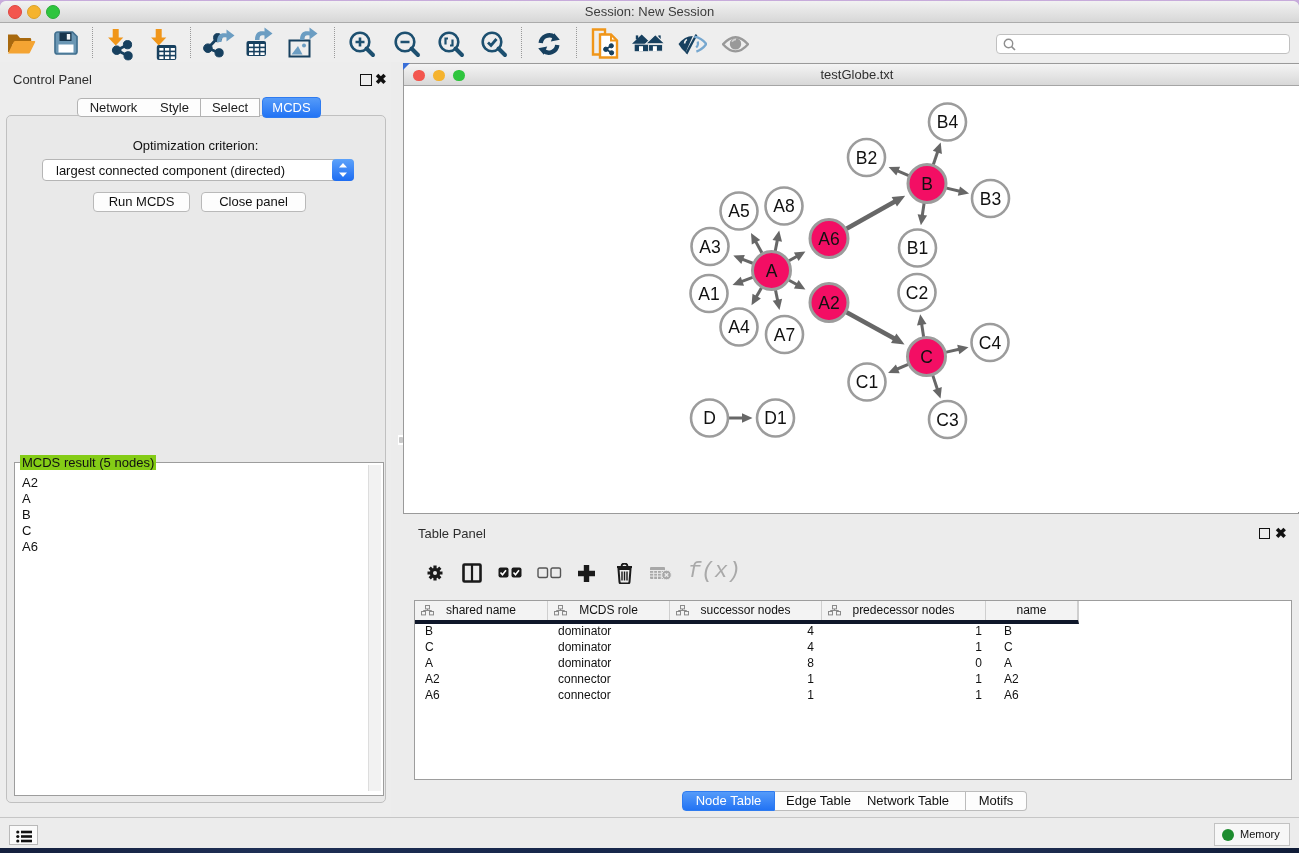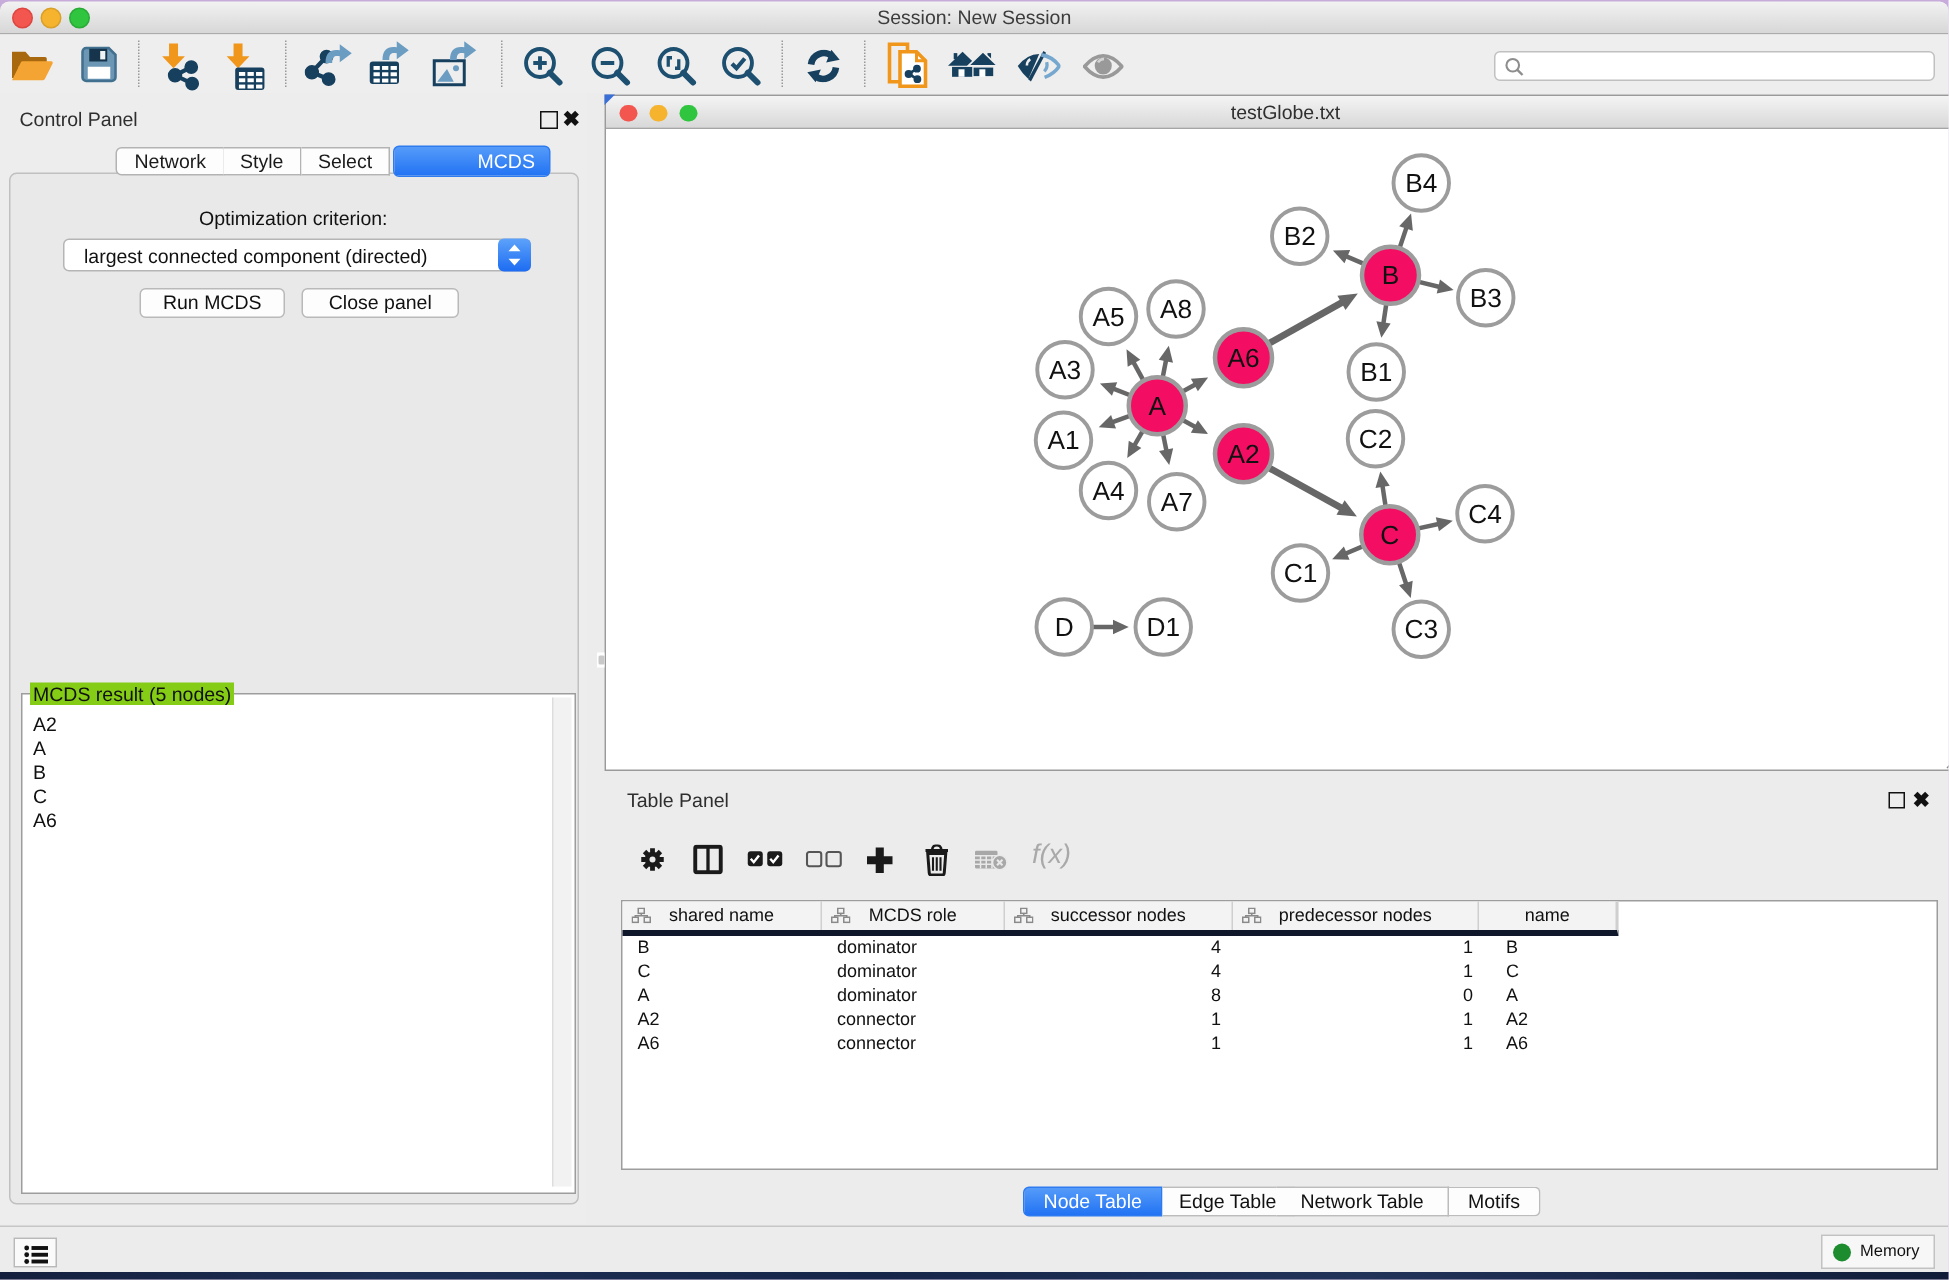--- a/index.html
+++ b/index.html
@@ -225,21 +225,21 @@
     <div id="cpheader">
           <div class="t">Control Panel</div>
         </div>
     <div id="cpfloat"></div>
         <div id="cpclose">✖</div>
     <div id="cpinner"></div>
     <div id="cptabs">
 <div class="cptab" style="left:0px;width:71px;border-radius:4px 0 0 4px;">Network</div>
 <div class="cptab" style="left:72px;width:51px;border-left:none;">Style</div>
 <div class="cptab" style="left:124px;width:58px;border-left:none;">Select</div>
-<div class="cptab" id="tabMCDS" style="left:185px;width:57px;top:-1px;height:19px;line-height:19px;padding-left:46px;">MCDS</div>
+<div class="cptab" id="tabMCDS" style="left:185px;width:57px;top:-1px;height:19px;line-height:19px;">MCDS</div>
 </div>
     <div id="cselect">
           <div class="txt">largest connected component (directed)</div>
           <div class="step">
             <svg width="22" height="22" viewBox="0 0 22 22" style="position:absolute;left:0;top:0;">
               <path d="M11 4 l4 4.5 h-8 z" fill="#fff"></path>
               <path d="M11 18 l4 -4.5 h-8 z" fill="#fff"></path>
             </svg>
           </div>
         </div>
@@ -393,21 +393,21 @@
           <svg style="position:absolute;left:245px;top:13px;" width="22" height="13" viewBox="0 0 22 13">
             <g fill="#a8a8a8">
               <rect x="0" y="0" width="15" height="12" rx="1"></rect>
             </g>
 <g stroke="#e9e9e9" stroke-width="1">
               <path d="M0 3.5 h15 M0 6.3 h15 M0 9.1 h15 M3.7 3.5 v8.5 M7.5 3.5 v8.5 M11.3 3.5 v8.5"></path>
             </g>
 <circle cx="16.5" cy="8" r="4.8" fill="#a8a8a8" stroke="#e9e9e9" stroke-width="1"></circle>
 <path d="M14.7 6.2 l3.6 3.6 M18.3 6.2 l-3.6 3.6" stroke="#e9e9e9" stroke-width="1.4"></path>
           </svg>
-          <div style="position:absolute;left:283px;top:5px;font-family:Liberation Sans, sans-serif;font-style:italic;font-size:18px;color:#a9a9a9;">f(x)</div>
+          <div style="position:absolute;left:283px;top:5px;font-family:Liberation Mono, monospace;font-style:italic;font-size:22px;color:#a9a9a9;">f(x)</div>
         </div>
     <div class="tbtabs" style="left:280px;top:277px;">
 <div class="tbtab" id="tbt1" style="left:0px;width:91px;margin-left:11px;">Node Table</div>
 <div class="tbtab" style="left:104px;width:87px;border-left:none;">Edge Table</div>
 <div class="tbtab" style="left:180px;width:114px;border-left:none;">Network Table</div>
 <div class="tbtab" style="left:295px;width:60px;border-left:none;border-radius:0 4px 4px 0;">Motifs</div>
 </div>
     <div id="ttable">
           <div class="trow" style="left:10px;top:22px;">B</div>
           <div class="trow" style="left:143px;top:22px;">dominator</div>

